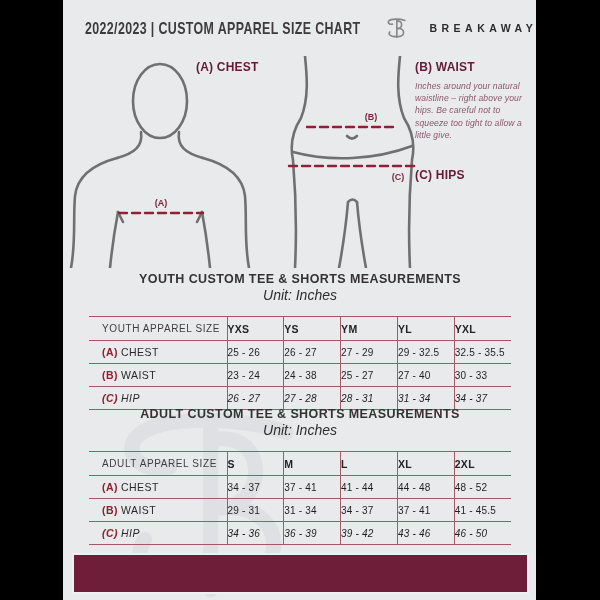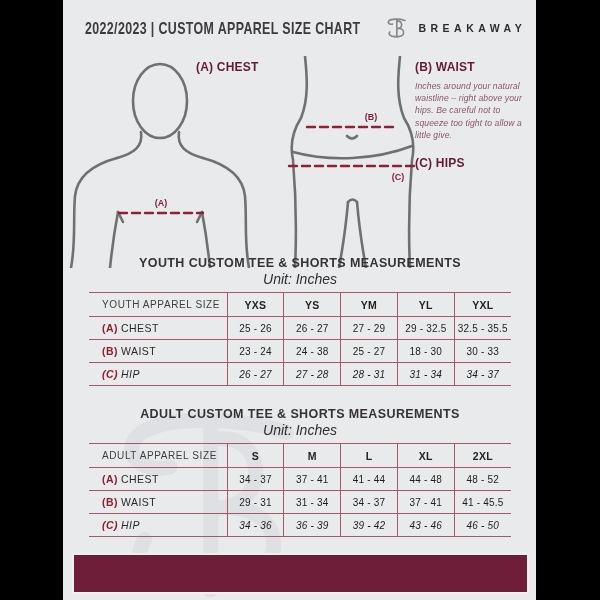--- a/index.html
+++ b/index.html
@@ -5,58 +5,58 @@
   html,body{margin:0;padding:0;background:#000;}
   .stage{position:relative;width:600px;height:600px;background:#000;overflow:hidden;
          font-family:"Liberation Sans","DejaVu Sans",sans-serif;}
   .page{position:absolute;left:63px;top:0;width:473px;height:600px;background:#e9eaeb;overflow:hidden;}
 
   
   .hdr{position:absolute;top:12px;left:22px;right:20px;height:32px;display:flex;
        justify-content:space-between;align-items:center;z-index:3;}
   .hdr-title{font-size:13.5px;font-weight:bold;color:#3d3b3c;letter-spacing:.4px;
              transform:scale(.92,1.18);transform-origin:left center;white-space:nowrap;}
-  .brand{display:flex;align-items:center;gap:7px;}
+  .brand{display:flex;align-items:center;gap:18px;}
   .logo-svg{width:27px;height:27px;display:block;}
   .logo-svg path{fill:none;stroke:#85878a;stroke-width:2.4;stroke-linecap:round;}
   .brand-name{font-size:10.5px;font-weight:bold;color:#2d2b2c;letter-spacing:4.5px;}
 
   
   .watermark{position:absolute;left:28px;top:382px;width:252px;height:252px;z-index:0;opacity:.85;}
   .watermark path{fill:none;stroke:#dddfe2;stroke-width:2.4;stroke-linecap:round;}
 
   
   .guide{position:absolute;top:56px;left:0;width:473px;height:214px;z-index:1;}
   .fig{position:absolute;top:0;}
   .fig path,.fig ellipse{fill:none;stroke:#6f7072;stroke-width:2.6;stroke-linecap:round;}
   .fig .dash{stroke:#8e2138;stroke-width:2.4;stroke-dasharray:8 5;}
   .fig text{font-family:"Liberation Sans","DejaVu Sans",sans-serif;font-size:9px;font-weight:bold;fill:#7d1f38;}
   .fig-left{left:0;width:196px;height:212px;}
   .fig-right{left:222px;width:135px;height:212px;}
   .sec{position:absolute;}
   .sec-a{left:133px;top:4px;width:118px;}
   .sec-b{left:352px;top:4px;width:114px;}
-  .sec-c{left:352px;top:100px;width:120px;}
+  .sec-c{left:352px;top:112px;width:120px;}
   .sec h3{margin:0;font-size:12px;font-weight:bold;color:#631b34;letter-spacing:.2px;}
   .sec p{margin:6px 0 0 0;font-size:8.6px;font-style:italic;line-height:1.42;color:#8a5767;letter-spacing:.1px;}
 
   
   .tblwrap{position:absolute;left:26px;width:422px;z-index:2;}
-  .tblwrap.youth{top:256px;}
+  .tblwrap.youth{top:272px;}
   .tblwrap.adult{top:407px;}
   .tbl-title{text-align:center;font-size:12.5px;font-weight:bold;color:#353233;letter-spacing:.4px;margin:0;}
   .tbl-unit{text-align:center;font-size:14px;font-style:italic;color:#2f2d2e;margin:1px 0 0 0;}
-  table{border-collapse:collapse;table-layout:fixed;width:422px;margin-top:5px;background:transparent;}
+  table{border-collapse:collapse;table-layout:fixed;width:422px;margin-top:13px;background:transparent;}
   col.c-label{width:138px;}
   col.c-size{width:56.8px;}
   tr{border-top:1.4px solid #a25a68;}
   tbody tr:last-child{border-bottom:1.4px solid #a25a68;font-style:italic;}
   td{padding:0;height:22px;vertical-align:middle;}
   thead td{height:23px;}
-  td + td{border-left:1.4px solid #a25a68;text-align:center;}
+  td + td{border-left:1.4px solid #a25a68;text-align:left;}
   .th-label{font-size:10px;color:#403d3e;letter-spacing:.6px;padding-left:13px;}
   .th-size{font-size:10.5px;font-weight:bold;color:#242223;letter-spacing:.3px;}
   .row-label{font-size:10.5px;color:#2a2829;letter-spacing:.4px;padding-left:13px;}
   .pfx{font-weight:bold;color:#8c1f33;}
   .val{font-size:10px;color:#1f1e1e;letter-spacing:.2px;}
 
   
   .footer-bar{position:absolute;left:9px;top:553px;width:453px;height:37px;background:#6e1e38;
               border:2px solid #eef0f1;z-index:4;}
 </style>
@@ -159,21 +159,21 @@
             <td class="val">26 - 27</td>
             <td class="val">27 - 29</td>
             <td class="val">29 - 32.5</td>
             <td class="val">32.5 - 35.5</td>
           </tr>
           <tr>
             <td class="row-label"><span class="pfx">(B)</span> <span>WAIST</span></td>
             <td class="val">23 - 24</td>
             <td class="val">24 - 38</td>
             <td class="val">25 - 27</td>
-            <td class="val">18 - 30</td>
+            <td class="val">27 - 40</td>
             <td class="val">30 - 33</td>
           </tr>
           <tr>
             <td class="row-label"><span class="pfx">(C)</span> <span>HIP</span></td>
             <td class="val">26 - 27</td>
             <td class="val">27 - 28</td>
             <td class="val">28 - 31</td>
             <td class="val">31 - 34</td>
             <td class="val">34 - 37</td>
           </tr>

